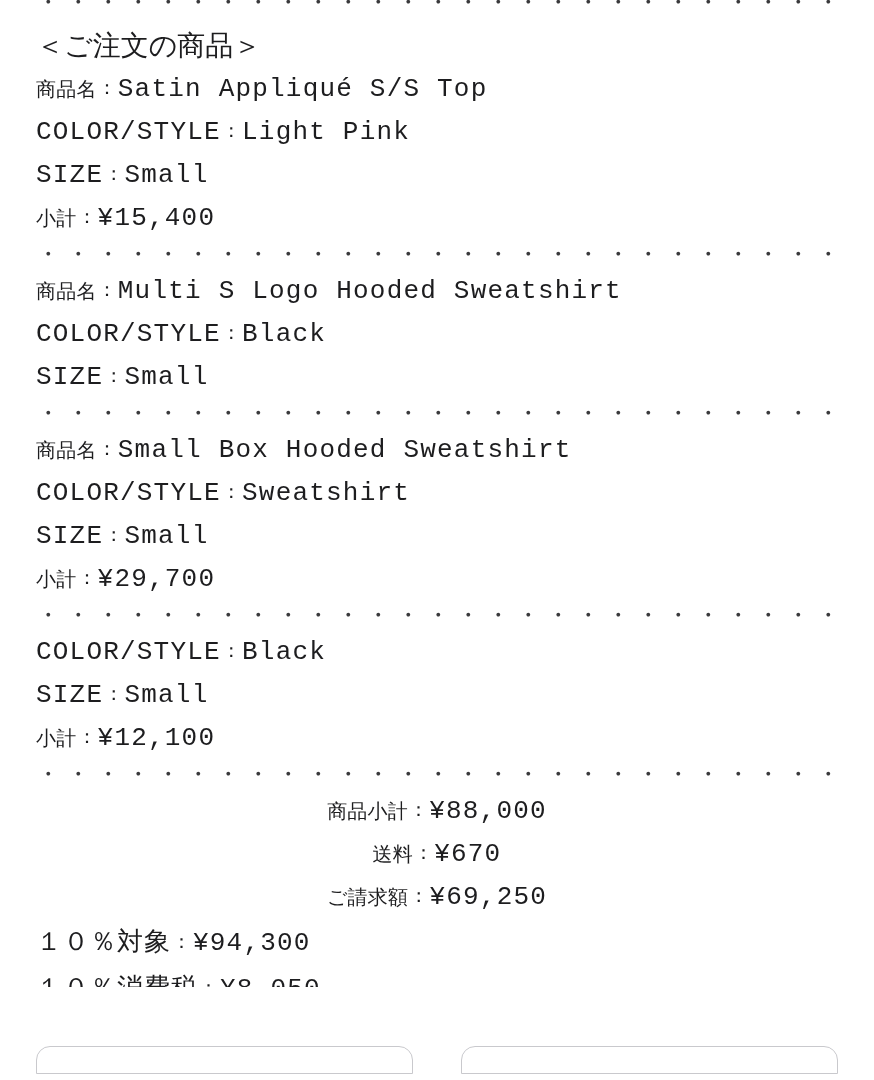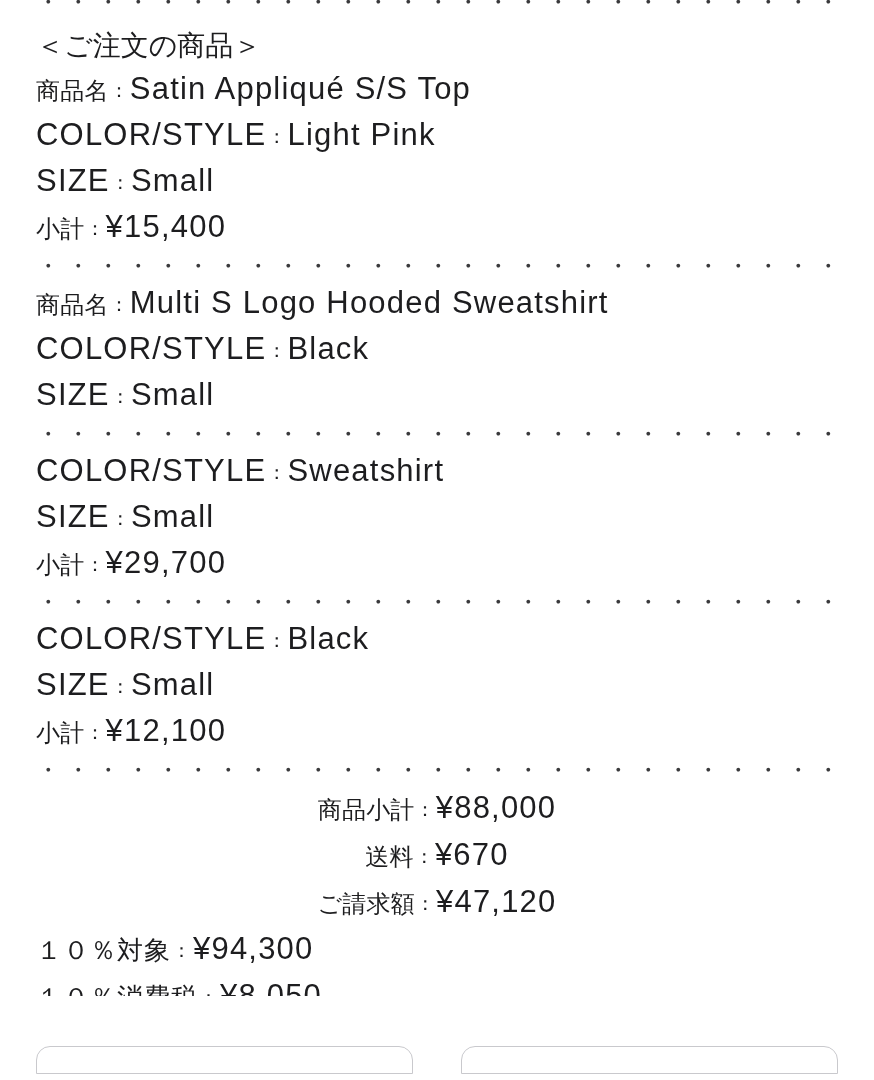--- a/index.html
+++ b/index.html
@@ -40,25 +40,25 @@
   }
   .line {
     font-size: 25px;
     line-height: 42px;
     white-space: nowrap;
     color: #1d1d1f;
     letter-spacing: 0.2px;
   }
   .label {
     font-family: "DejaVu Sans", "Liberation Sans", sans-serif;
-    font-size: 24px;
+    font-size: 20px;
   }
   .value {
-    font-family: Liberation Sans, sans-serif;
-    font-size: 31px;
+    font-family: Liberation Mono, monospace;
+    font-size: 26px;
     letter-spacing: 1.2px;
   }
   .sep {
     font-family: "DejaVu Sans", "Liberation Sans", sans-serif;
     font-size: 19px;
     position: relative;
     top: -2px;
     padding: 0 1px;
   }
   .heading {
@@ -146,20 +146,23 @@
     </div>
     <div class="line">
       <span class="value">SIZE</span><span class="sep">：</span><span class="value">Small</span>
     </div>
   </div>
 
   <div class="divider mid">・・・・・・・・・・・・・・・・・・・・・・・・・・・・・・・・</div>
 
   <div class="block">
     <div class="line">
+      <span class="label">商品名</span><span class="sep">：</span><span class="value">Small Box Hooded Sweatshirt</span>
+    </div>
+    <div class="line">
       <span class="value">COLOR/STYLE</span><span class="sep">：</span><span class="value">Sweatshirt</span>
     </div>
     <div class="line">
       <span class="value">SIZE</span><span class="sep">：</span><span class="value">Small</span>
     </div>
     <div class="line">
       <span class="label">小計</span><span class="sep">：</span><span class="value">¥29,700</span>
     </div>
   </div>
 
@@ -180,21 +183,21 @@
   <div class="divider mid">・・・・・・・・・・・・・・・・・・・・・・・・・・・・・・・・</div>
 
   <div class="totals">
     <div class="line">
       <span class="label">商品小計</span><span class="sep">：</span><span class="value">¥88,000</span>
     </div>
     <div class="line">
       <span class="label">送料</span><span class="sep">：</span><span class="value">¥670</span>
     </div>
     <div class="line">
-      <span class="label">ご請求額</span><span class="sep">：</span><span class="value">¥47,120</span>
+      <span class="label">ご請求額</span><span class="sep">：</span><span class="value">¥69,250</span>
     </div>
     <div class="tax-line">
       <span>１０％対象</span><span class="sep">：</span><span class="value">¥94,300</span>
     </div>
     <div class="tax-line clipped">
       <span>１０％消費税</span><span class="sep">：</span><span class="value">¥8,050</span>
     </div>
   </div>
 
   <div class="buttons">

